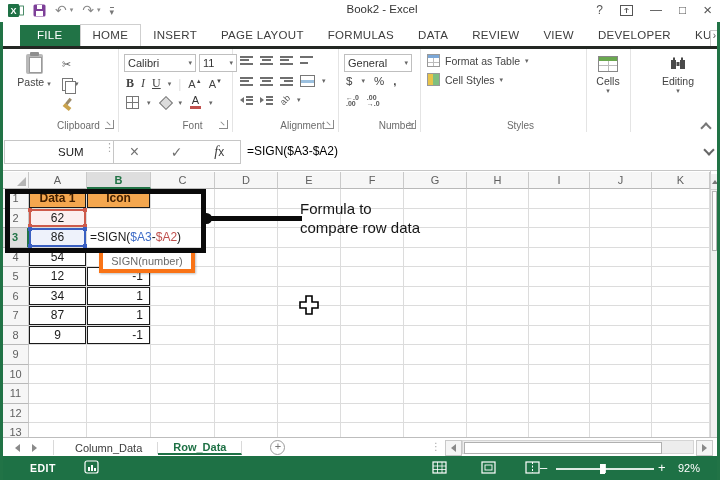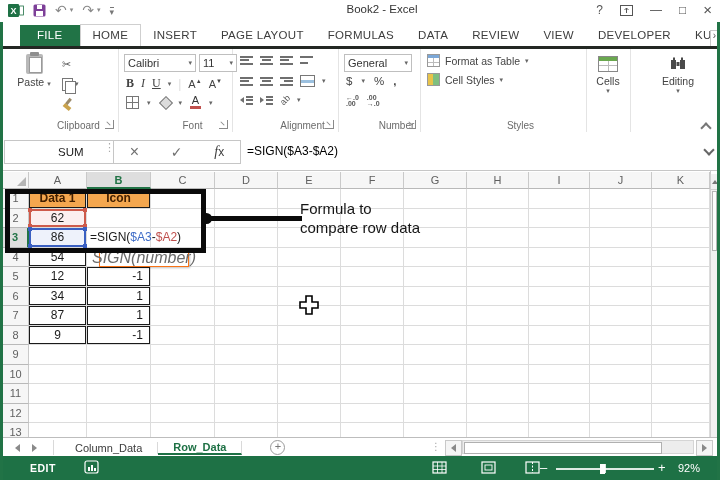--- a/index.html
+++ b/index.html
@@ -140,22 +140,22 @@
   .ref-blue .hnd{background:#3a60c2;}
   .h-tl{left:-1px;top:-1px}.h-tr{right:-1px;top:-1px}.h-bl{left:-1px;bottom:-1px}.h-br{right:-1px;bottom:-1px}
   .edit-cell{background:#fff;white-space:nowrap;overflow:visible;z-index:2;padding-left:3px;font-size:12px;}
   .edit-cell span{flex:none;}
 
   
   .ann-rect{position:absolute;left:2px;top:17px;width:201px;height:64px;border:5px solid #0a0a0a;z-index:9;box-sizing:border-box;}
   .ann-line{position:absolute;left:203px;top:44px;width:96px;height:5px;background:#0a0a0a;z-index:9;}
   .ann-dot{position:absolute;left:198px;top:41px;width:11px;height:11px;border-radius:50%;background:#0a0a0a;z-index:9;}
   .ann-text{position:absolute;left:297px;top:27px;z-index:9;font-size:15px;line-height:19px;color:#151515;}
-  .fn-tooltip{position:absolute;left:96px;top:76px;width:88px;height:17px;border:1px solid #f97316;background:#fff;
-      color:#6a6a6a;font-size:16px;display:flex;align-items:center;justify-content:center;z-index:8;box-shadow:1px 1px 2px rgba(0,0,0,.25);font-style:italic;}
+  .fn-tooltip{position:absolute;left:96px;top:76px;width:88px;height:17px;border:4px solid #f97316;background:#fff;
+      color:#6a6a6a;font-size:11px;display:flex;align-items:center;justify-content:center;z-index:8;box-shadow:1px 1px 2px rgba(0,0,0,.25);}
   .cursor-cross{position:absolute;left:294px;top:121px;z-index:12;}
 
   
   .vscroll{position:absolute;left:710px;top:174px;width:7px;height:263px;background:#f1f1f1;border-left:1px solid #d0d0d0;}
   .vs-up{height:15px;border-bottom:1px solid #d0d0d0;display:flex;align-items:center;justify-content:center;}
   .vs-up::before{content:"";border-left:3px solid transparent;border-right:3px solid transparent;border-bottom:4px solid #777;}
   .vs-thumb{margin:1px;height:58px;background:#fdfdfd;border:1px solid #b5b5b5;}
 
   
   .tabsbar{position:absolute;left:3px;top:437px;width:714px;height:19px;background:#fff;border-top:1px solid #bdbdbd;display:flex;align-items:stretch;}

